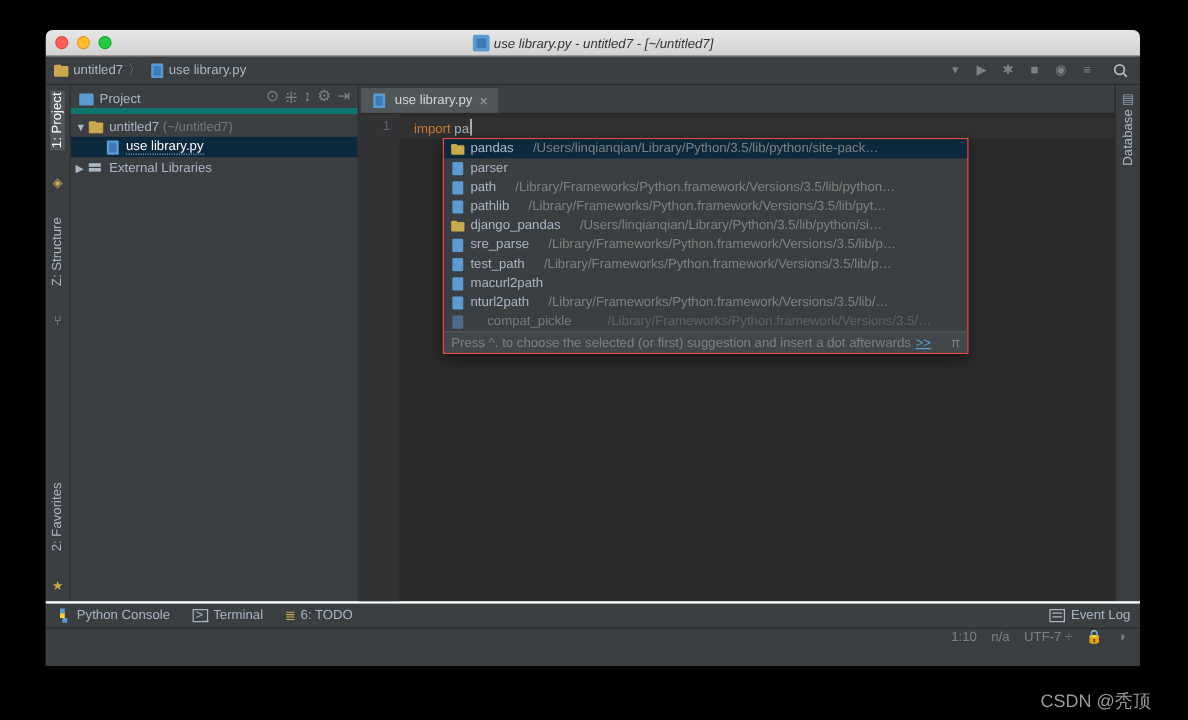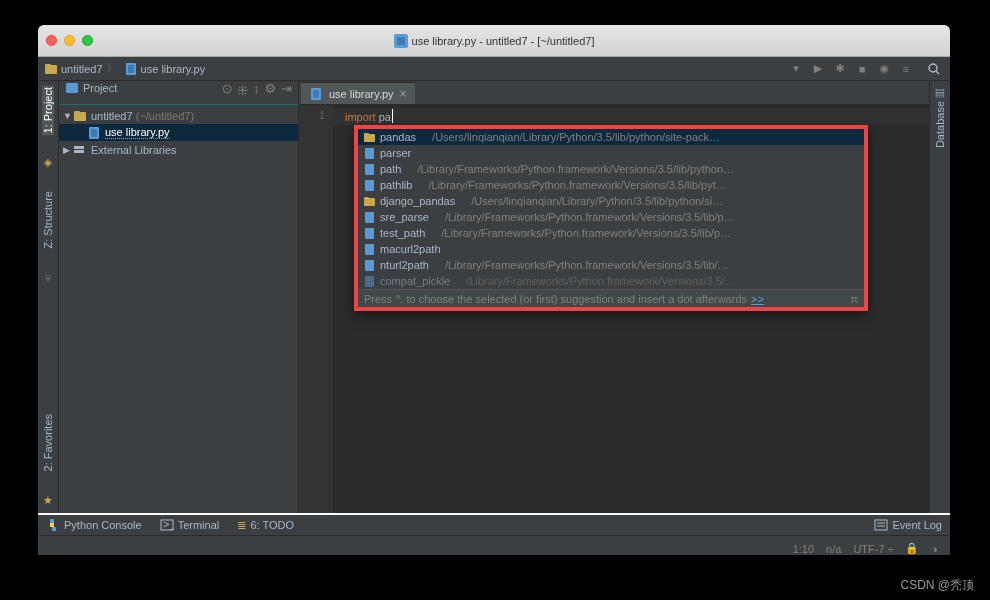--- a/index.html
+++ b/index.html
@@ -1,73 +1,73 @@
 <!DOCTYPE html>
 <html><head>
 <meta charset="utf-8">
 <style>
 * { margin:0; padding:0; box-sizing:border-box; font-family:-apple-system,BlinkMacSystemFont,"Segoe UI",sans-serif; font-size:11px; }
 body { background:#000; width:990px; height:600px; position:relative; overflow:hidden; }
 .window { position:absolute; left:38px; top:25px; width:912px; height:530px; background:#3c3f41; border-radius:6px 6px 0 0; box-shadow:0 10px 40px rgba(0,0,0,.5); display:flex; flex-direction:column; overflow:hidden; }
-.titlebar { height:32px; background:linear-gradient(#e6e6e6,#d2d2d2); display:flex; align-items:center; position:relative; border-bottom:1px solid #aaa; }
+.titlebar { height:22px; background:linear-gradient(#e6e6e6,#d2d2d2); display:flex; align-items:center; position:relative; border-bottom:1px solid #aaa;font-style:italic; }
 .traffic { display:flex; gap:7px; margin-left:8px; }
 .dot { width:11px; height:11px; border-radius:50%; }
 .dot.r{background:#ff5f57;border:1px solid #e1483f}.dot.y{background:#ffbd2e;border:1px solid #dea022}.dot.g{background:#28ca42;border:1px solid #17a82e}
 .title { position:absolute; left:0; right:0; text-align:center; font-size:12px; color:#333; }
 .title .picon{display:inline-block;width:14px;height:14px;background:#5a9bd4;border-radius:2px;vertical-align:-3px;margin-right:4px;position:relative}
 .title .picon::after{content:"";position:absolute;left:3px;top:3px;width:8px;height:8px;background:#3d7bb8}
 .navbar { height:24px; background:#3c3f41; display:flex; align-items:center; padding:0 6px; border-bottom:1px solid #2b2b2b; }
 .bc-item{display:flex;align-items:center;color:#a9b7c6;margin-right:6px}
 .bc-item svg{margin-right:3px}
 .nav-spacer{flex:1}
 .nav-btn{width:20px;height:20px;display:flex;align-items:center;justify-content:center;color:#808080;margin-left:2px}
 .body{flex:1;display:flex;min-height:0}
 .left-rail{width:21px;background:#3c3f41;border-right:1px solid #2b2b2b;display:flex;flex-direction:column;align-items:center;padding-top:4px;gap:20px}
 .rail-item{writing-mode:vertical-rl;transform:rotate(180deg);color:#a9b7c6;font-size:10px;padding:2px 0;cursor:pointer;display:flex;align-items:center;gap:4px}
 .rail-item.sel{background:#515658;color:#fff}
 .rail-icon{width:14px;height:14px;display:flex;align-items:center;justify-content:center;color:#c9a84e}
 .sidebar{width:240px;background:#3c3f41;display:flex;flex-direction:column;border-right:1px solid #2b2b2b}
-.side-head{height:24px;display:flex;align-items:flex-start;padding:0 6px;background:#3c3f41;border-bottom:1px solid #0f766e}
+.side-head{height:24px;display:flex;align-items:flex-end;padding:0 6px;background:#3c3f41;border-bottom:5px solid #0f766e}
 .side-title{color:#a9b7c6;display:flex;align-items:center;gap:4px}
 .side-tools{margin-left:auto;display:flex;gap:5px;color:#808080}
 .side-tools span{cursor:pointer;font-size:13px}
 .tree{flex:1;background:#3c3f41;padding:2px 0}
 .tree-row{display:flex;align-items:center;height:17px;padding-left:4px;color:#a9b7c6}
 .tree-row.sel{background:#0d293e;color:#fff}
 .tree-arrow{width:10px;font-size:9px;color:#a9b7c6}
 .tree-icon{margin-right:4px;display:flex}
 .gray{color:#787878}
 .editor{flex:1;display:flex;flex-direction:column;background:#2b2b2b;min-width:0}
 .tabs{height:24px;display:flex;align-items:flex-end;background:#3c3f41;border-bottom:1px solid #2b2b2b;padding-left:2px}
 .tab{height:22px;background:#515658;display:flex;align-items:center;padding:0 8px;color:#d8d8d8;gap:6px;border-top:1px solid #2b2b2b}
 .tab-close{color:#a0a0a0;font-size:12px}
 .code-area{flex:1;display:flex;position:relative;font-family:Menlo,Consolas,monospace;font-size:12px}
 .gutter{width:34px;text-align:right;padding:4px 8px 0 0;color:#606366;background:#313335}
 .code{flex:1;padding:4px 0 0 12px;position:relative;color:#a9b7c6}
 .kw{color:#cc7832;}
 .caret{display:inline-block;width:1px;height:14px;background:#fff;vertical-align:-2px;margin-left:1px}
 .hl-line{position:absolute;left:0;right:0;top:3px;height:17px;background:#323232}
-.autoc{position:absolute;left:21px;top:20px;width:514px;background:#3c3f41;border:4px solid #ef4444;z-index:5;box-shadow:0 4px 12px rgba(0,0,0,.5);font-family:Menlo,Consolas,monospace;font-size:11px}
+.autoc{position:absolute;left:36px;top:20px;width:438px;background:#3c3f41;border:1px solid #ef4444;z-index:5;box-shadow:0 4px 12px rgba(0,0,0,.5);font-family:Menlo,Consolas,monospace;font-size:11px}
 .ac-row{height:16px;display:flex;align-items:center;padding:0 4px;color:#a9b7c6;white-space:nowrap;overflow:hidden}
 .ac-row.sel{background:#0d293e}
 .ac-icon{width:14px;margin-right:4px;display:flex;align-items:center;justify-content:center}
 .ac-name{color:#a9b7c6}
 .ac-path{margin-left:16px;color:#808080;overflow:hidden;text-overflow:ellipsis;flex:1}
 .ac-right{margin-left:auto;color:#808080}
 .ac-foot{height:18px;background:#42484a;border-top:1px solid #555;display:flex;align-items:center;padding:0 6px;color:#808080;font-size:10px}
 .ac-foot a{color:#5aa0d0;margin-left:4px;text-decoration:underline}
 .ac-foot .pi{margin-left:auto;color:#808080}
 .right-rail{width:21px;background:#3c3f41;border-left:1px solid #2b2b2b;display:flex;flex-direction:column;align-items:center;padding-top:4px}
 .right-rail .rail-item{writing-mode:vertical-rl;color:#a9b7c6}
 .statusbar{height:22px;background:#3c3f41;display:flex;align-items:center;padding:0 8px;border-top:2px solid #ffffff;color:#a9b7c6}
 .sb-item{display:flex;align-items:center;gap:4px;margin-right:18px;cursor:pointer}
 .sb-right{margin-left:auto;display:flex;align-items:center;gap:4px}
-.statusbar2{height:20px;background:#3c3f41;display:flex;align-items:flex-end;padding:0 12px;color:#808080;font-size:10px;border-top:1px solid #2b2b2b}
+.statusbar2{height:32px;background:#3c3f41;display:flex;align-items:flex-start;padding:0 12px;color:#808080;font-size:10px;border-top:1px solid #2b2b2b}
 .sb2-r{margin-left:auto;display:flex;gap:12px;align-items:center}
-.watermark{position:absolute;right:16px;bottom:6px;color:#999;font-size:12px}
+.watermark{position:absolute;right:31px;bottom:6px;color:#999;font-size:15px}
 .underline-dotted{border-bottom:1px dotted #7aa3c4}
 </style>
 </head>
 <body>
 <div class="window">
 
 <div class="titlebar">
   <div class="traffic">
     <div class="dot r"></div>
     <div class="dot y"></div>
@@ -268,21 +268,21 @@
               </div>
               <div class="ac-row">
                 <span class="ac-icon">
                   <svg width="13" height="13">
                     <rect x="2" y="1" width="9" height="11" fill="#5a9bd4" rx="1"></rect>
                   </svg>
                 </span>
                 <span class="ac-name">nturl2path</span>
                 <span class="ac-path">/Library/Frameworks/Python.framework/Versions/3.5/lib/…</span>
               </div>
-              <div class="ac-row" style="opacity: 0.5;">
+              <div class="ac-row" style="opacity: 0.5; gap: 14px;">
                 <span class="ac-icon">
                   <svg width="13" height="13">
                     <rect x="2" y="1" width="9" height="11" fill="#5a9bd4" rx="1"></rect>
                   </svg>
                 </span>
                 <span class="ac-name">compat_pickle</span>
                 <span class="ac-path">/Library/Frameworks/Python.framework/Versions/3.5/…</span>
               </div>
               <div class="ac-foot">
                 <span>Press ^. to choose the selected (or first) suggestion and insert a dot afterwards</span> 

